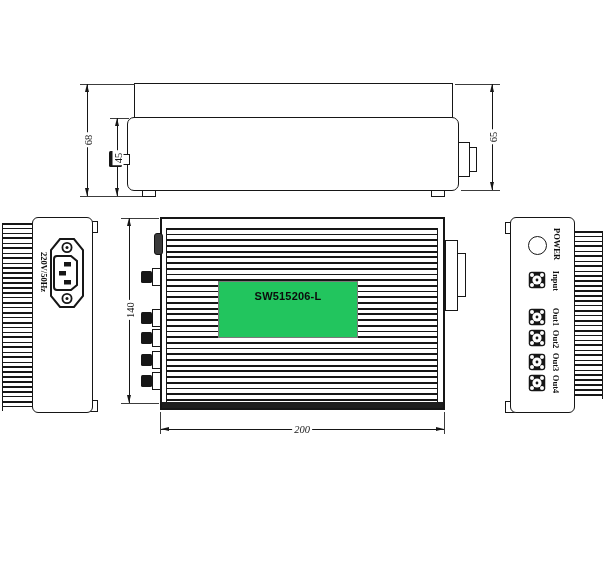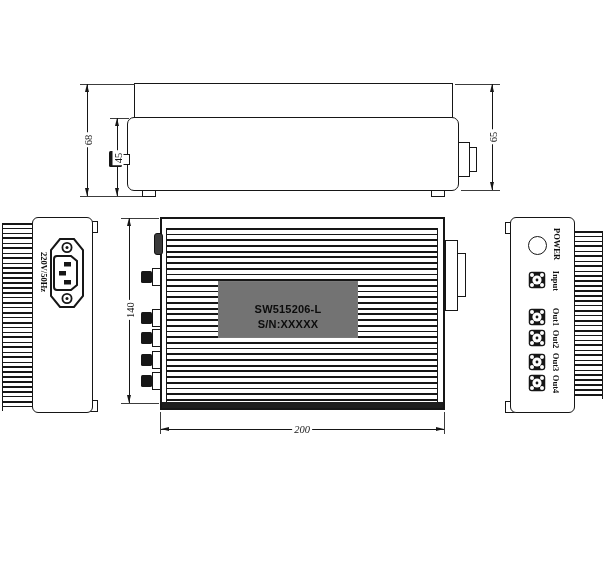--- a/index.html
+++ b/index.html
@@ -21,23 +21,23 @@
            transform:translate(-50%,-50%) rotate(90deg); z-index:6; }
   .mainfins { position:absolute; box-sizing:border-box;
               background:repeating-linear-gradient(to bottom, #161616 0 1.8px, #ffffff 1.8px 5.7px);
               border-left:1px solid #161616; border-right:1px solid #161616; }
   .teeth-l { position:absolute; box-sizing:border-box; border-left:1.6px solid #161616;
              background:repeating-linear-gradient(to bottom, #161616 0 1.6px, #ffffff 1.6px 4.6px, #161616 4.6px 6.2px, rgba(0,0,0,0) 6.2px 9.9px); }
   .teeth-r { position:absolute; box-sizing:border-box; border-right:1.6px solid #161616;
              background:repeating-linear-gradient(to bottom, #161616 0 1.6px, #ffffff 1.6px 4.6px, #161616 4.6px 6.2px, rgba(0,0,0,0) 6.2px 9.9px); }
   .nut { position:absolute; background:#161616; border-radius:1.5px; }
   .flange { position:absolute; box-sizing:border-box; border:1.5px solid #161616; background:#fff; }
-  .plate { position:absolute; box-sizing:border-box; background:#737373; border:1px solid #7a7a7a;
+  .plate { position:absolute; box-sizing:border-box; background:#22c55e; border:1px solid #7a7a7a;
            text-align:center; z-index:4; font:bold 11px "Liberation Sans", sans-serif;
-           color:#0c0c0c; line-height:14.5px; padding-top:20px; letter-spacing:0.2px; }
+           color:#0c0c0c; line-height:14.5px; padding-top:7px; letter-spacing:0.2px; }
   .circle { position:absolute; box-sizing:border-box; border:1.8px solid #161616; border-radius:50%; background:#fff; z-index:3; }
   .z2 { z-index:2; } .z3 { z-index:3; } .z1 { z-index:1; } .z0 { z-index:0; }
 </style>
 </head>
 <body>
 
 <div class="canvas">
 
   <div>
     <div class="outline" style="left:134px; top:83px; width:319px; height:35px;"></div>
@@ -73,21 +73,20 @@
     <span class="dimtext" style="left:493px; top:137px;">65</span>
   </div>
 
   <div>
     <div class="abs" style="left:160px; top:217px; width:285px; height:193px; border:2px solid #161616; background:#fff; z-index:2;"></div>
     <div class="mainfins" style="left:166px; top:228px; width:272px; height:174px; z-index:3;"></div>
     <div class="abs" style="left:162px; top:402px; width:281px; height:6px; background:#1e1e1e; z-index:3;"></div>
 
     <div class="plate" style="left:218px; top:281px; width:140px; height:57px;">
       <div>SW515206-L</div>
-      <div>S/N:XXXXX</div>
     </div>
 
     <div class="abs" style="left:154px; top:233px; width:9px; height:22px; background:#3a3a3a; border:1px solid #111; border-radius:3px; z-index:4;"></div>
 
     <div>
       <div class="flange" style="left:152px; top:268px; width:9px; height:18px; z-index:4;"></div>
       <div class="nut" style="left:141px; top:271px; width:11px; height:12px; z-index:4;"></div>
     </div>
     <div>
       <div class="flange" style="left:152px; top:309px; width:9px; height:18px; z-index:4;"></div>

